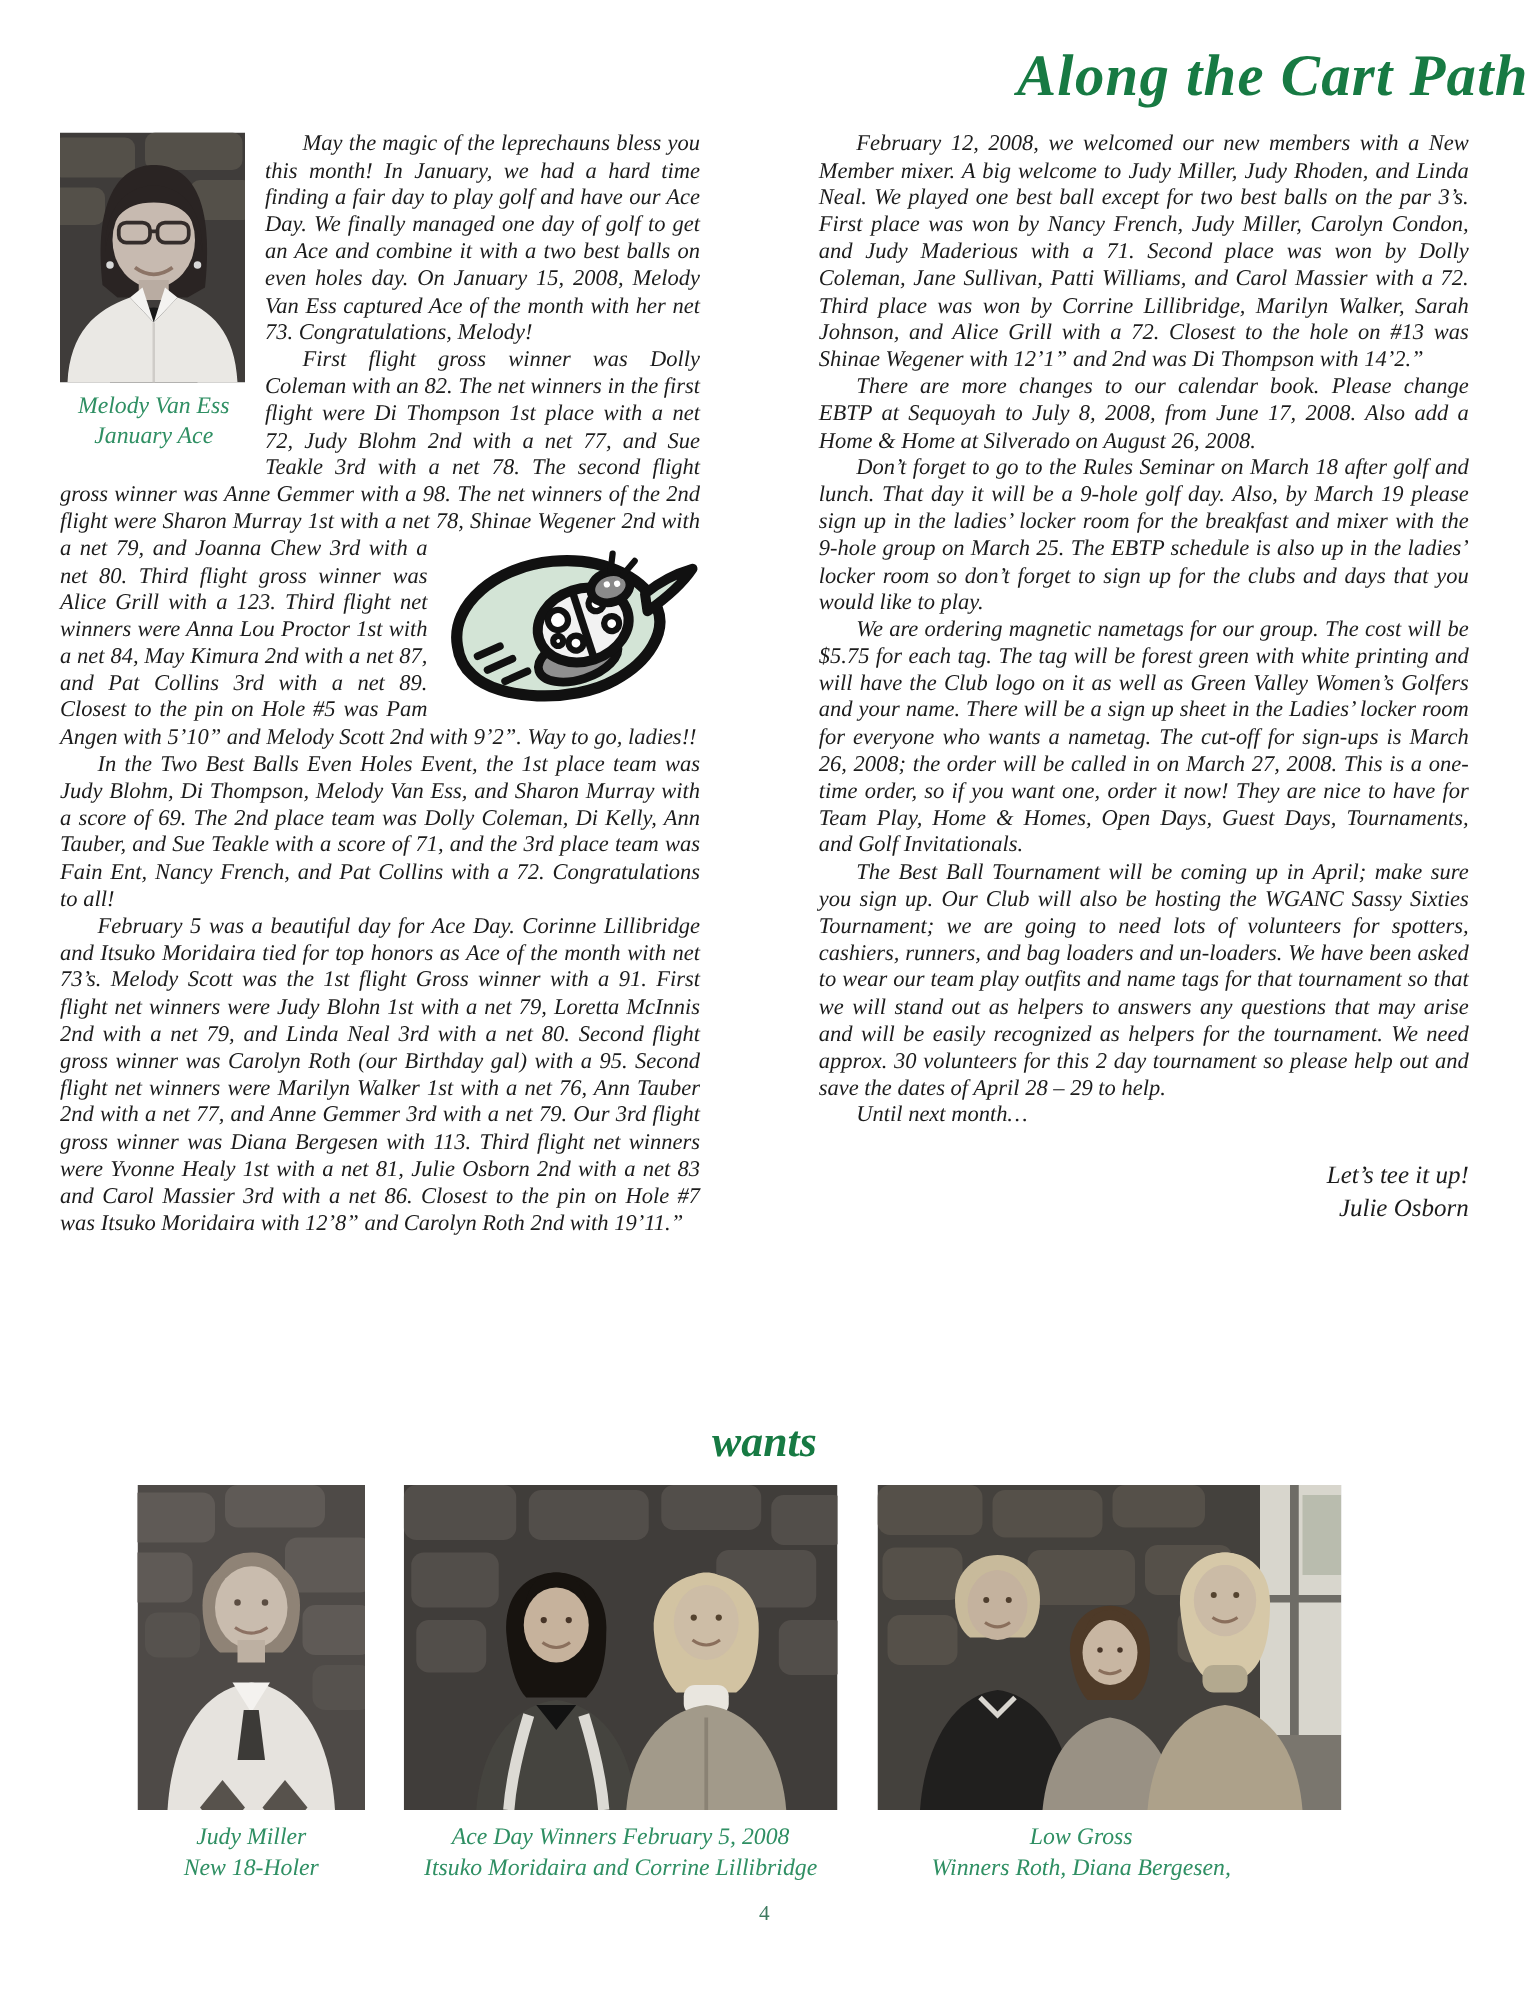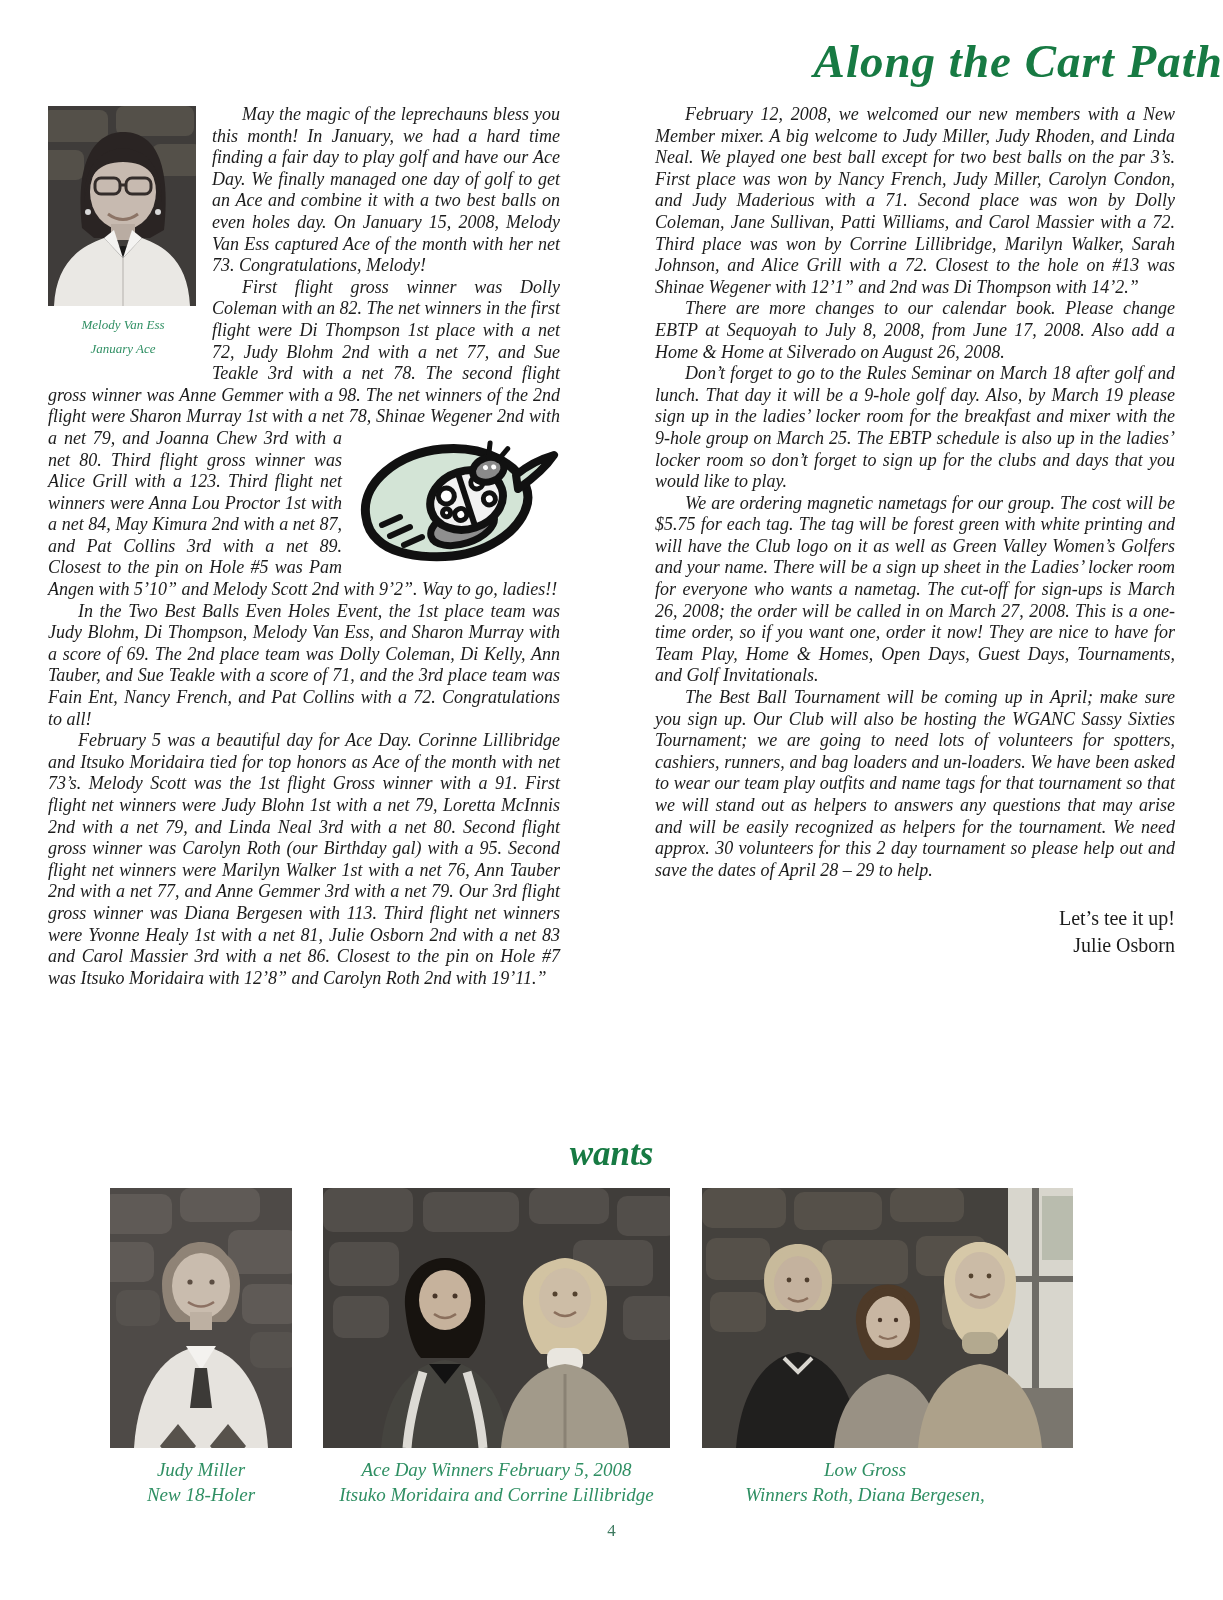--- a/index.html
+++ b/index.html
@@ -38,36 +38,37 @@
   .indent { text-indent: 30px; }
   .photo-float {
     float: left;
     width: 150px;
     margin: 2px 14px 4px 0;
     text-align: center;
   }
   .photo-float svg { display: block; }
   .green-caption {
     margin-top: 7px;
-    font-size: 13px;
+    font-size: 19px;
     line-height: 24px;
     font-style: italic;
     color: #2f8f63;
     text-align: center;
     text-indent: 0;
   }
   .leaf-float {
     float: right;
     width: 208px;
     height: 140px;
     margin: 3px 0 4px 10px;
   }
   .signoff {
     margin-top: 24px;
     text-align: right;
+    font-style: italic;
     font-size: 20px;
     line-height: 27px;
   }
   .photos-heading {
     text-align: center;
     font-size: 35px;
     font-weight: bold;
     font-style: italic;
     color: #177a43;
     margin: 8px 0 14px 0;
@@ -182,20 +183,21 @@
     </div>
 
     <div class="col-gap"></div>
 
     <div class="col-right">
       <p class="para indent">February 12, 2008, we welcomed our new members with a New Member mixer. A big welcome to Judy Miller, Judy Rhoden, and Linda Neal. We played one best ball except for two best balls on the par 3’s. First place was won by Nancy French, Judy Miller, Carolyn Condon, and Judy Maderious with a 71. Second place was won by Dolly Coleman, Jane Sullivan, Patti Williams, and Carol Massier with a 72. Third place was won by Corrine Lillibridge, Marilyn Walker, Sarah Johnson, and Alice Grill with a 72. Closest to the hole on #13 was Shinae Wegener with 12’1” and 2nd was Di Thompson with 14’2.”</p>
       <p class="para indent">There are more changes to our calendar book. Please change EBTP at Sequoyah to July 8, 2008, from June 17, 2008. Also add a Home &amp; Home at Silverado on August 26, 2008.</p>
       <p class="para indent">Don’t forget to go to the Rules Seminar on March 18 after golf and lunch. That day it will be a 9-hole golf day. Also, by March 19 please sign up in the ladies’ locker room for the breakfast and mixer with the 9-hole group on March 25. The EBTP schedule is also up in the ladies’ locker room so don’t forget to sign up for the clubs and days that you would like to play.</p>
       <p class="para indent">We are ordering magnetic nametags for our group. The cost will be $5.75 for each tag. The tag will be forest green with white printing and will have the Club logo on it as well as Green Valley Women’s Golfers and your name. There will be a sign up sheet in the Ladies’ locker room for everyone who wants a nametag. The cut-off for sign-ups is March 26, 2008; the order will be called in on March 27, 2008. This is a one-time order, so if you want one, order it now! They are nice to have for Team Play, Home &amp; Homes, Open Days, Guest Days, Tournaments, and Golf Invitationals.</p>
       <p class="para indent">The Best Ball Tournament will be coming up in April; make sure you sign up. Our Club will also be hosting the WGANC Sassy Sixties Tournament; we are going to need lots of volunteers for spotters, cashiers, runners, and bag loaders and un-loaders. We have been asked to wear our team play outfits and name tags for that tournament so that we will stand out as helpers to answers any questions that may arise and will be easily recognized as helpers for the tournament. We need approx. 30 volunteers for this 2 day tournament so please help out and save the dates of April 28 – 29 to help.</p>
+      <p class="para indent">Until next month…</p>
       <div class="signoff">
         <div>Let’s tee it up!</div>
         <div>Julie Osborn</div>
       </div>
     </div>
   </div>
 
   <div class="photos-heading">wants</div>
 
   <div class="photo-row">

